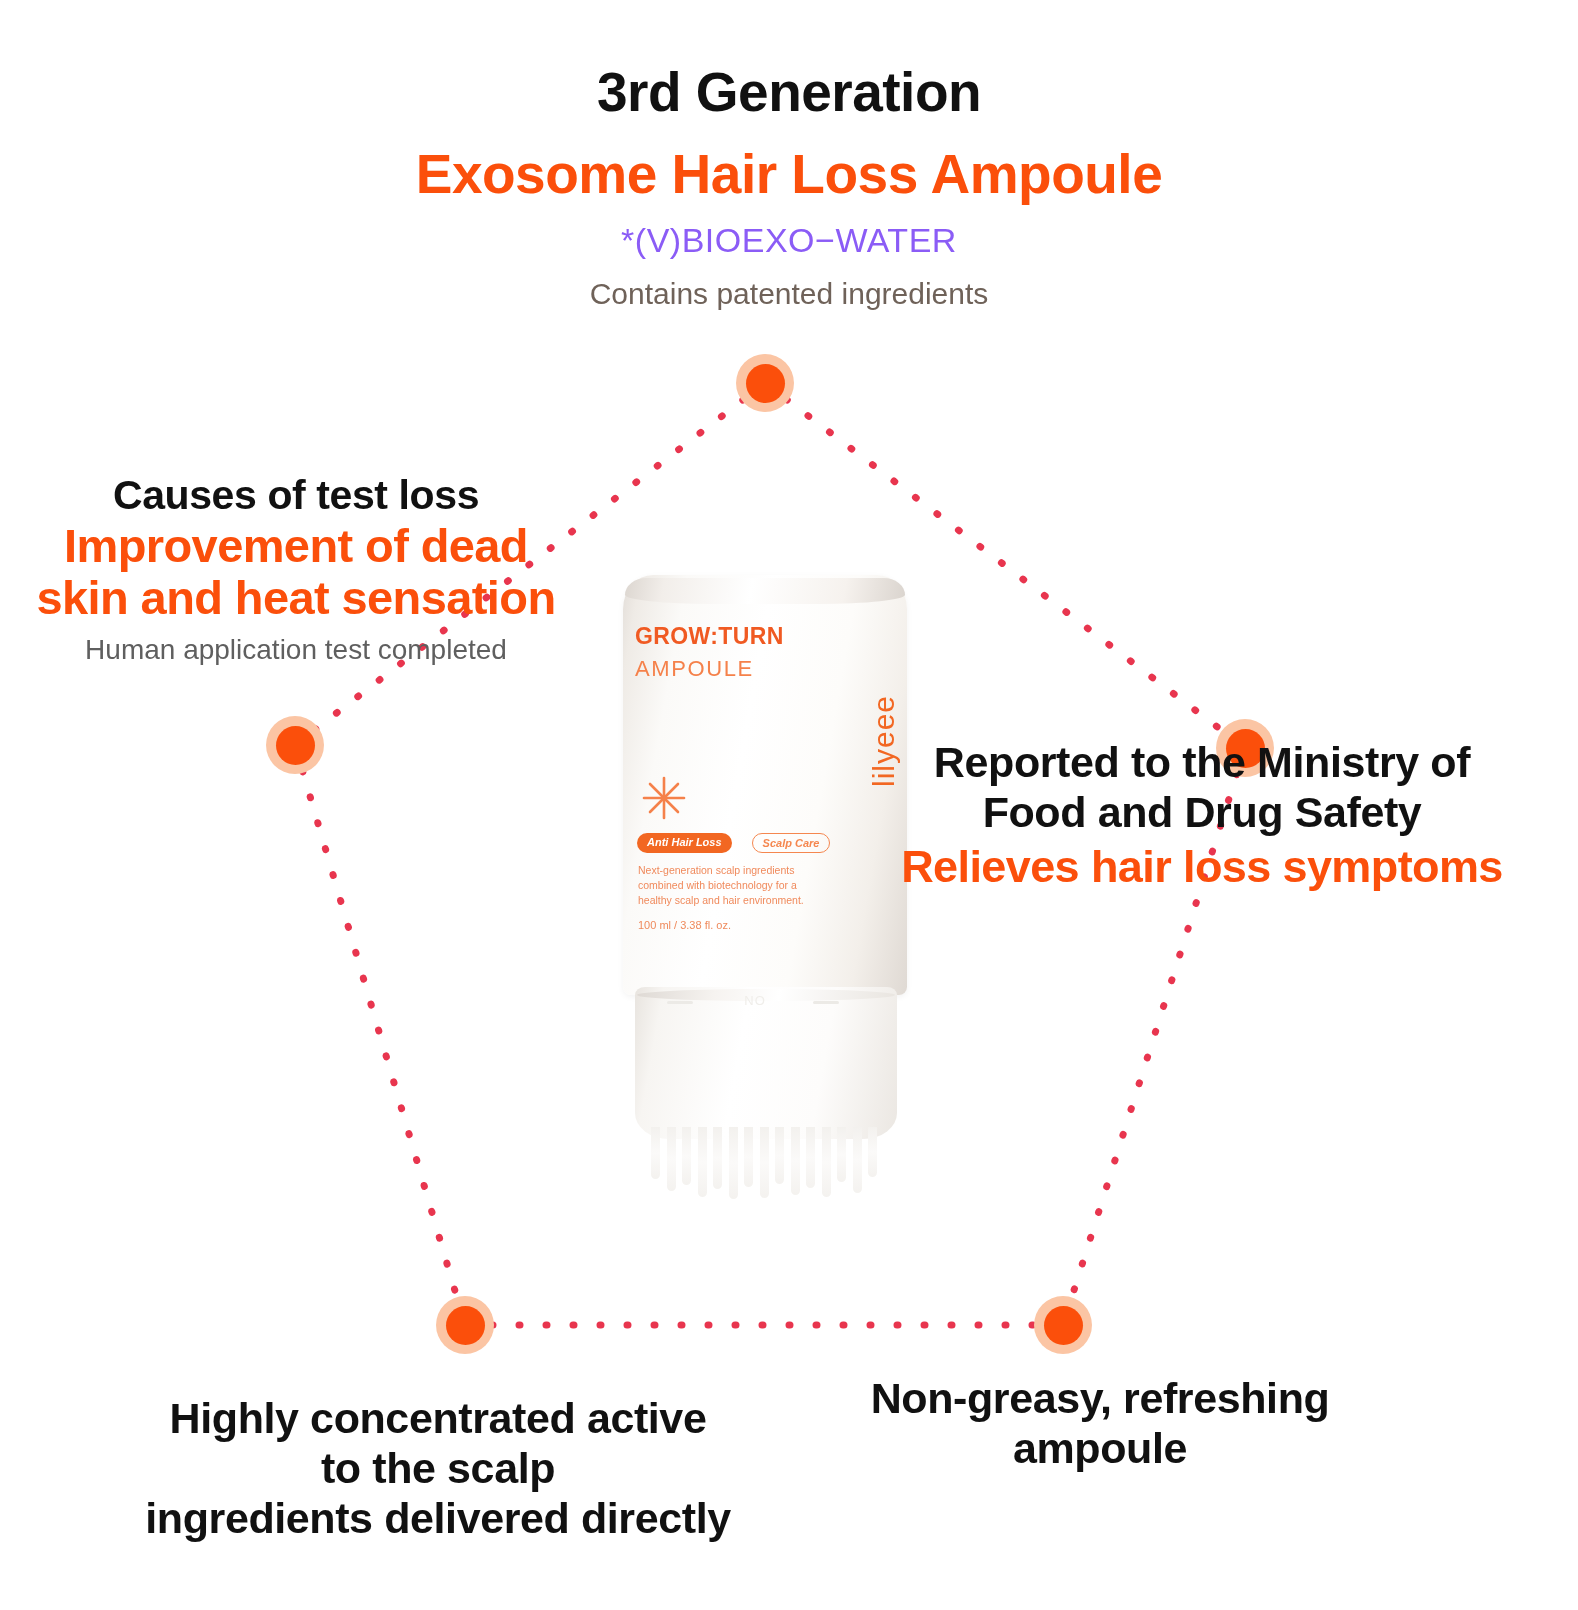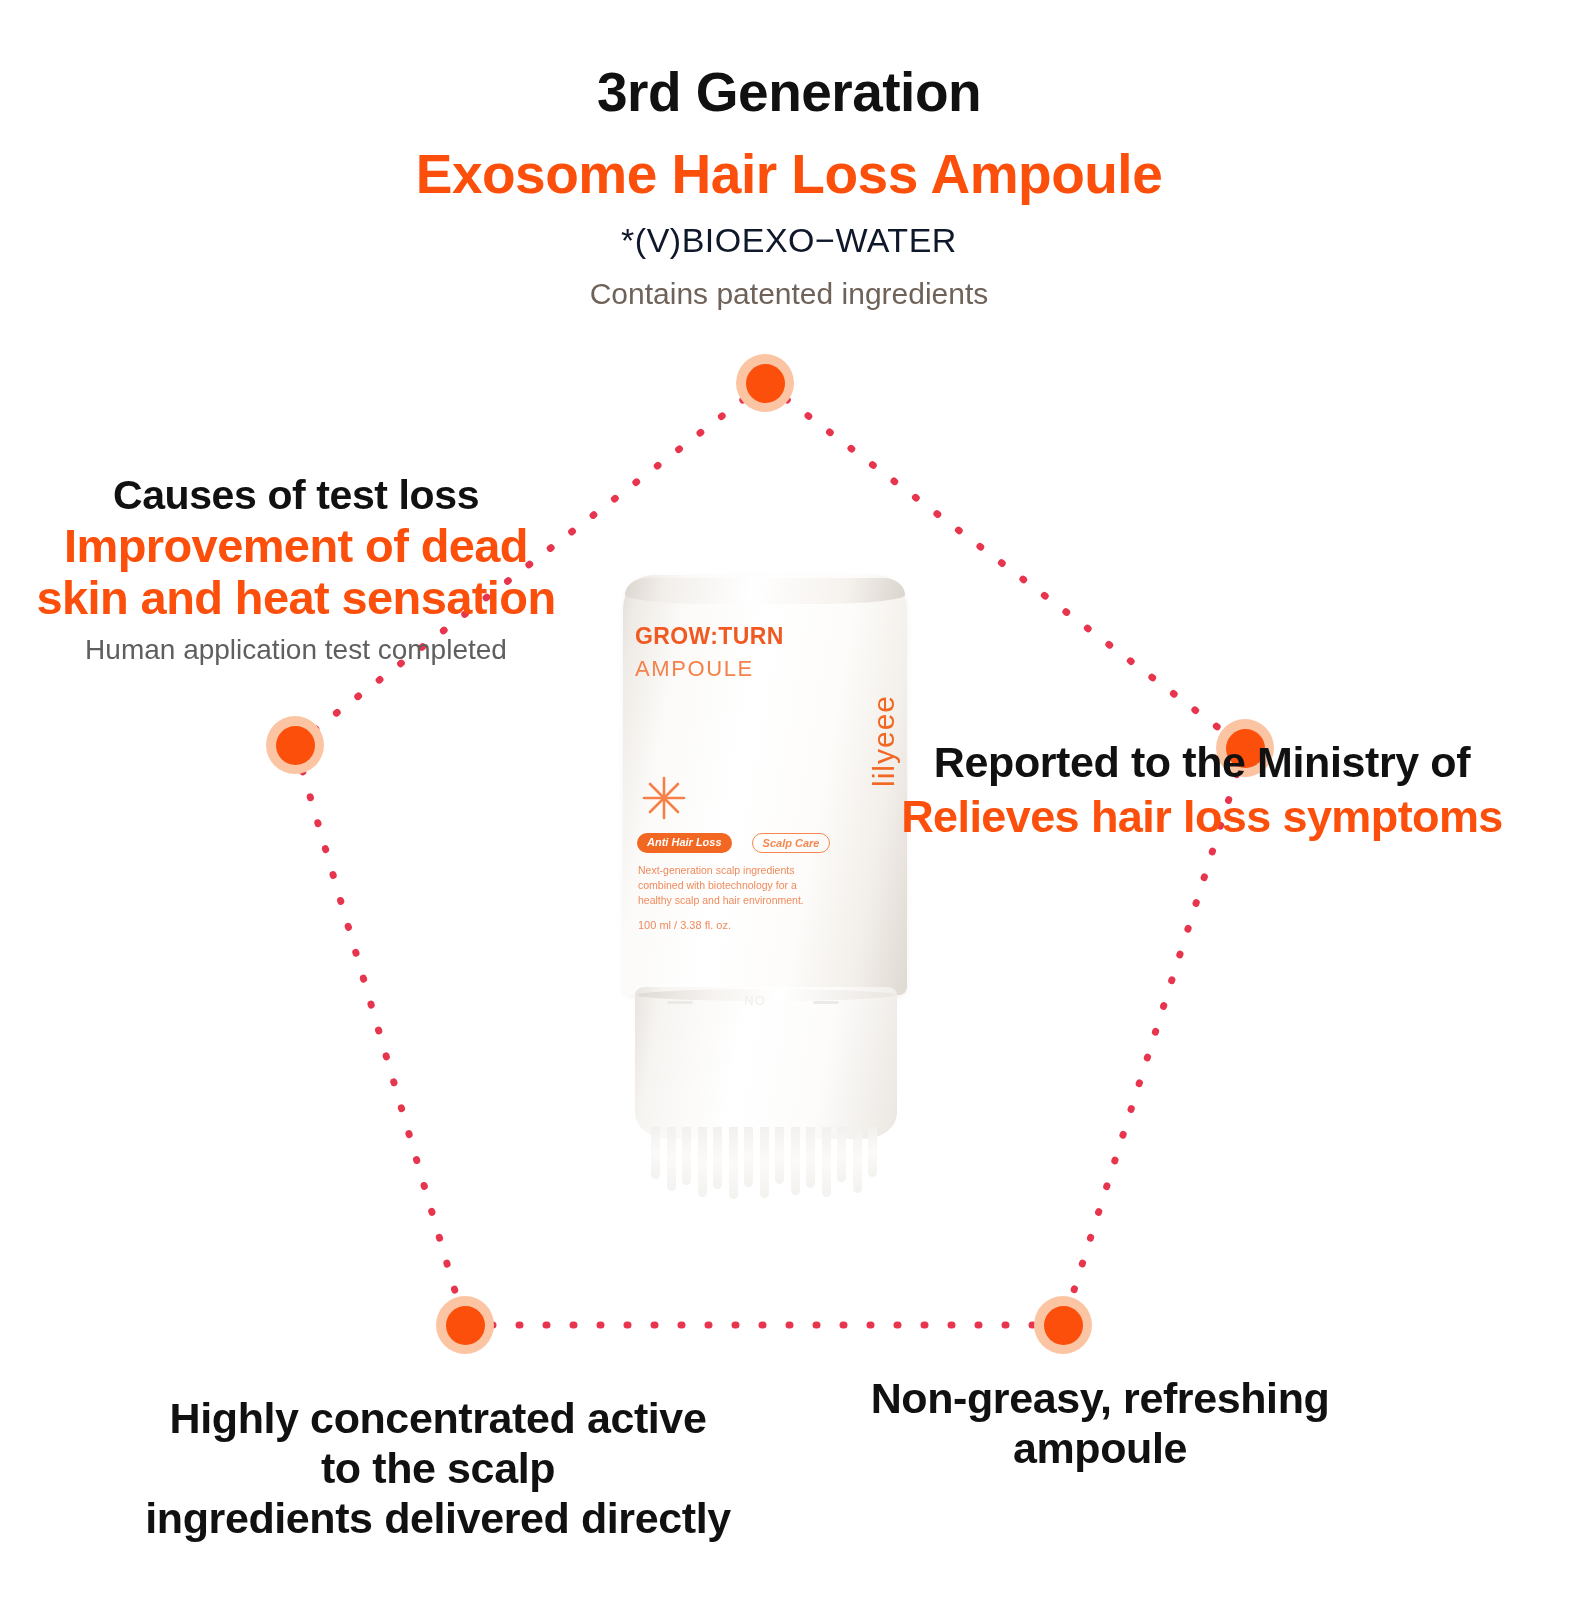--- a/index.html
+++ b/index.html
@@ -39,21 +39,21 @@
     font-size: 55px;
     font-weight: bold;
     color: #fb4f0b;
     letter-spacing: -0.5px;
     line-height: 1.1;
     margin-top: 21px;
   }
   .hdr-l3 {
     font-size: 34px;
     font-weight: 400;
-    color: #0f172a;
+    color: #8b5cf6;
     letter-spacing: 0.5px;
     line-height: 1.1;
     margin-top: 18px;
   }
   .hdr-l4 {
     font-size: 30px;
     font-weight: 400;
     color: #6f6259;
     line-height: 1.1;
     margin-top: 18px;
@@ -397,20 +397,21 @@
 
   <div class="blk" id="blk-left">
     <div class="t-black">Causes of test loss</div>
     <div class="t-orange">Improvement of dead</div>
     <div class="t-orange">skin and heat sensation</div>
     <div class="t-sub">Human application test completed</div>
   </div>
 
   <div class="blk" id="blk-right">
     <div class="t-black">Reported to the Ministry of</div>
+    <div class="t-black">Food and Drug Safety</div>
     <div class="t-orange">Relieves hair loss symptoms</div>
   </div>
 
   <div class="blk" id="blk-bl">
     <div class="t-black">Highly concentrated active</div>
     <div class="t-black">to the scalp</div>
     <div class="t-black">ingredients delivered directly</div>
   </div>
 
   <div class="blk" id="blk-br">

